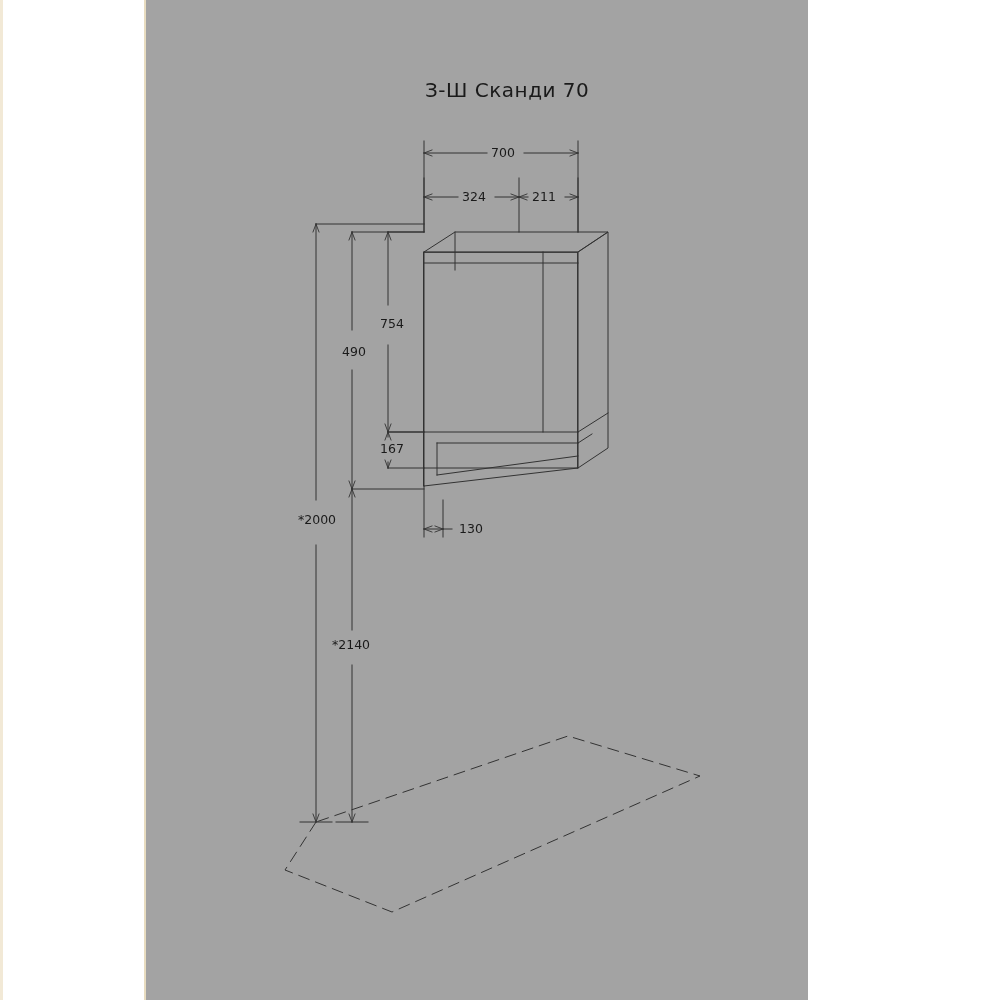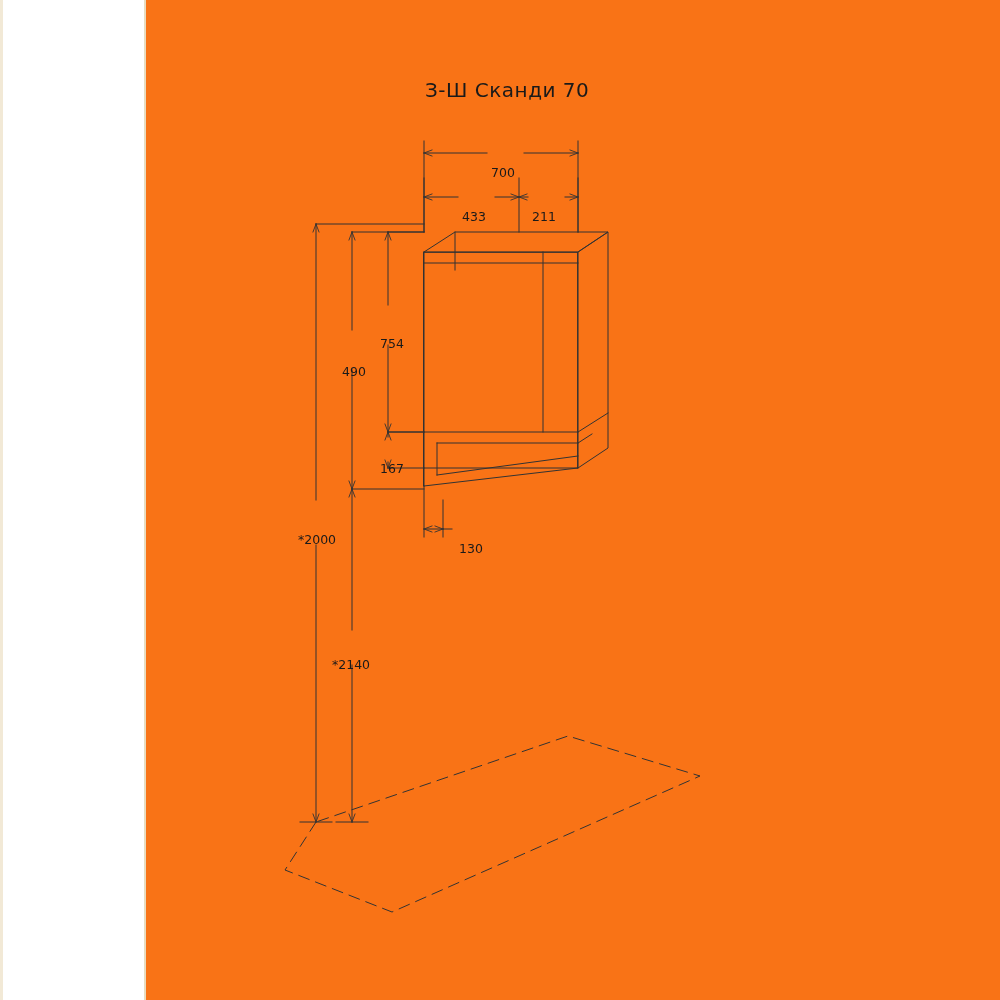--- a/index.html
+++ b/index.html
@@ -8,23 +8,23 @@
     background: #ffffff;
   }
   body {
     width: 1000px;
     height: 1000px;
     font-family: "DejaVu Sans", sans-serif;
     overflow: hidden;
   }
   #page {
     position: relative;
-    width: 1000px;
-    height: 1000px;
-    background: #f97316;
+    width: 808px;
+    height: 1000px;
+    background: #a3a3a3;
   }
   
   .edge-strip {
     position: absolute;
     top: 0;
     left: 0;
     width: 144px;
     height: 1000px;
     background: #ffffff;
     border-right: 2px solid #e8dcc0;
@@ -49,21 +49,20 @@
     font-size: 20px;
     color: #1a1a1a;
     letter-spacing: 0.5px;
     white-space: nowrap;
   }
   .dim-label {
     position: absolute;
     font-size: 12.5px;
     color: #1a1a1a;
     white-space: nowrap;
-    margin-top: 20px;
   }
 </style>
 </head>
 <body>
 
 <div id="page">
 
   <div class="edge-strip">
     <div class="edge-strip-inner"></div>
   </div>
@@ -181,21 +180,21 @@
 
       <g stroke-dasharray="11 7">
         <path d="M316 822 L285 870 L392 912 L700 776 L568 736 Z"></path>
       </g>
 
     </g>
   </svg>
 
   <div class="dim-label" style="left:491px; top:145px;">700</div>
 
-  <div class="dim-label" style="left:462px; top:189px;">433</div>
+  <div class="dim-label" style="left:462px; top:189px;">324</div>
 
   <div class="dim-label" style="left:532px; top:189px;">211</div>
 
   <div class="dim-label" style="left:380px; top:316px;">754</div>
 
   <div class="dim-label" style="left:342px; top:344px;">490</div>
 
   <div class="dim-label" style="left:380px; top:441px;">167</div>
 
   <div class="dim-label" style="left:459px; top:521px;">130</div>

